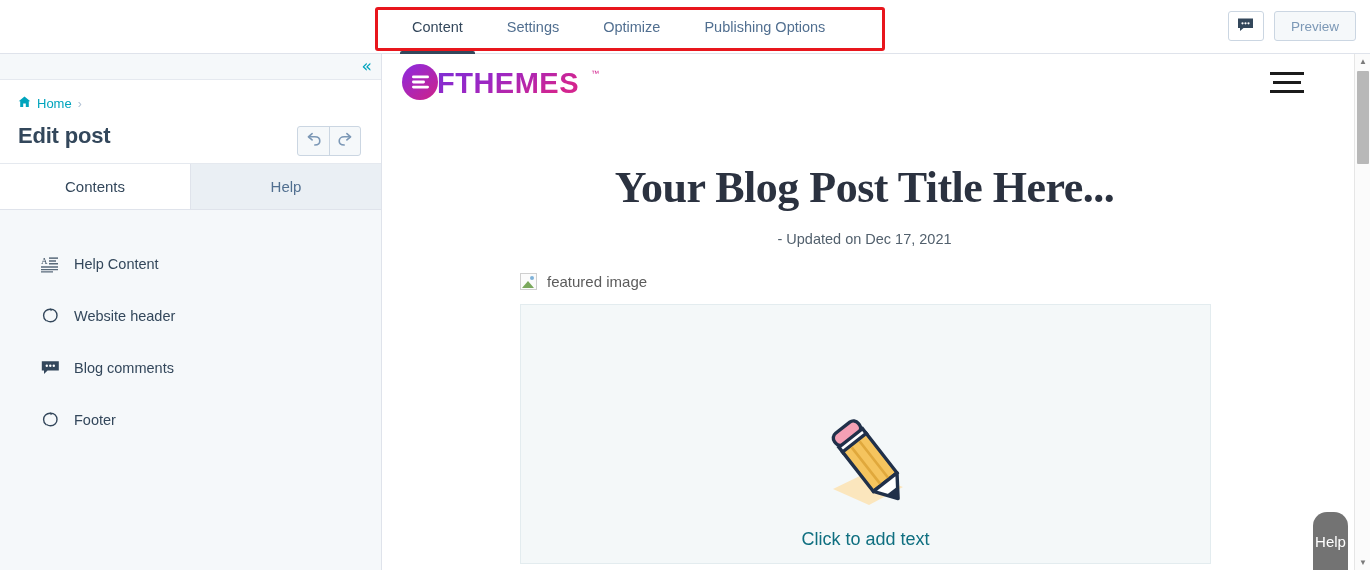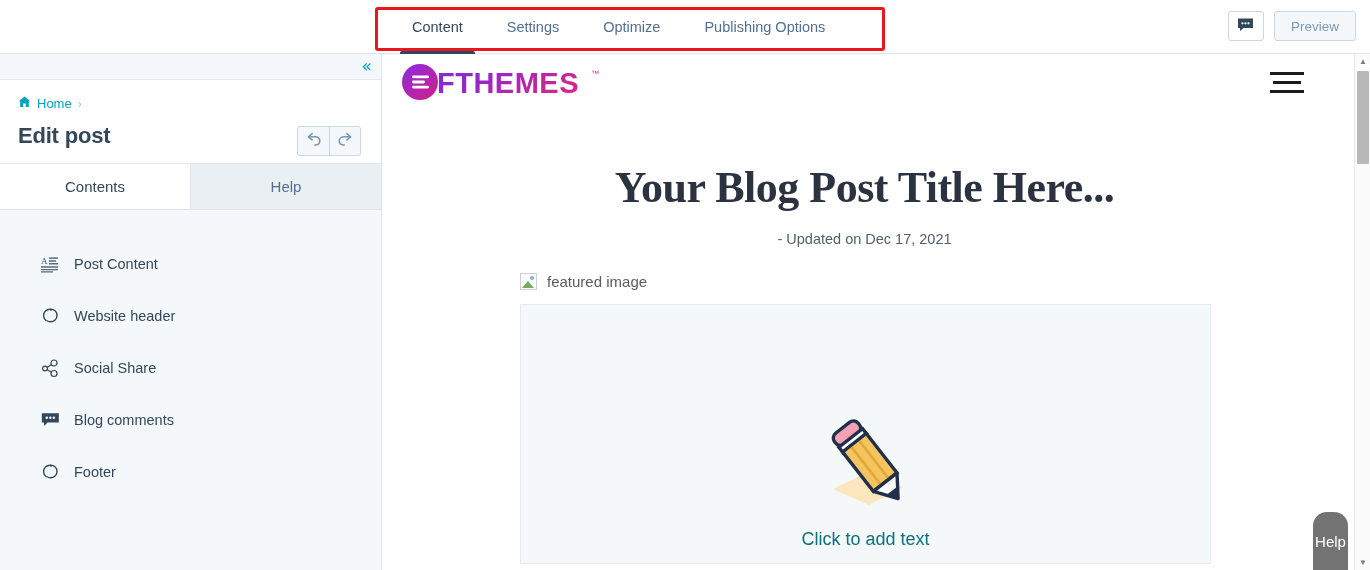--- a/index.html
+++ b/index.html
@@ -450,46 +450,34 @@
           <svg width="19" height="17" viewBox="0 0 19 17" aria-hidden="true">
             <text x="0" y="8" font-size="9" font-family="Liberation Serif, serif" fill="#33475b">A</text>
             <rect x="8" y="1.5" width="9" height="1.2" fill="#33475b"></rect>
             <rect x="8" y="4.4" width="7" height="1.2" fill="#33475b"></rect>
             <rect x="8" y="7.2" width="9" height="1.2" fill="#33475b"></rect>
             <rect x="0" y="10.4" width="17" height="1.2" fill="#33475b"></rect>
             <rect x="0" y="13.2" width="17" height="1" fill="#33475b"></rect>
             <rect x="0" y="15.4" width="12" height="1" fill="#33475b"></rect>
           </svg>
         </span>
-        <span>Post Content</span>
+        <span>Help Content</span>
       </div>
 
       <div class="menu-item">
         <span class="mi-icon">
           <svg width="17" height="17" viewBox="0 0 17 17" aria-hidden="true">
             <path d="M8.5 1.2c4 0 6.5 2.7 6.5 6.3 0 3.6-2.9 6.3-6.5 6.3-1.3 0-2.5-.3-3.5-1" stroke="#33475b" stroke-width="1.4" fill="none" stroke-linecap="round"></path>
             <path d="M4 12.5C2.4 11.3 1.6 9.6 1.6 7.5c0-3.6 2.9-6.3 6.5-6.3" stroke="#33475b" stroke-width="1.4" fill="none" stroke-linecap="round"></path>
             <path d="M8.5 0.4l2.2 1.4-2.2 1.4z" fill="#33475b"></path>
           </svg>
         </span>
         <span>Website header</span>
       </div>
 
-      <div class="menu-item">
-        <span class="mi-icon">
-          <svg width="19" height="19" viewBox="0 0 19 19" aria-hidden="true">
-            <circle cx="13" cy="4" r="3" stroke="#33475b" stroke-width="1.2" fill="none"></circle>
-            <circle cx="4" cy="9.5" r="2.4" stroke="#33475b" stroke-width="1.2" fill="none"></circle>
-            <circle cx="13" cy="14.5" r="3" stroke="#33475b" stroke-width="1.2" fill="none"></circle>
-            <line x1="6" y1="8.4" x2="10.6" y2="5.4" stroke="#33475b" stroke-width="1.2"></line>
-            <line x1="6" y1="10.8" x2="10.6" y2="13.3" stroke="#33475b" stroke-width="1.2"></line>
-          </svg>
-        </span>
-        <span>Social Share</span>
-      </div>
 
       <div class="menu-item">
         <span class="mi-icon">
           <svg width="19" height="16" viewBox="0 0 19 16" aria-hidden="true">
             <path d="M0.8 1.2h17v9.2H6.6L3 14v-3.6H0.8z" fill="#33475b"></path>
             <circle cx="5.8" cy="5.8" r="1.2" fill="#ffffff"></circle>
             <circle cx="9.3" cy="5.8" r="1.2" fill="#ffffff"></circle>
             <circle cx="12.8" cy="5.8" r="1.2" fill="#ffffff"></circle>
           </svg>
         </span>

